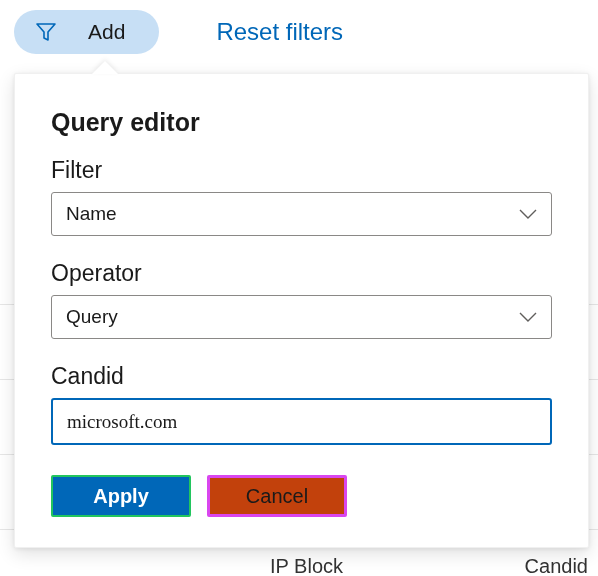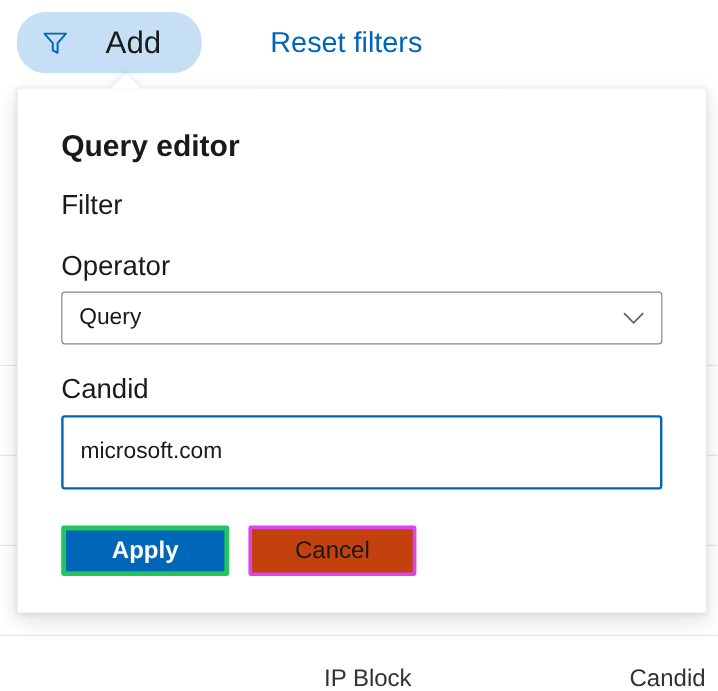--- a/index.html
+++ b/index.html
@@ -28,21 +28,21 @@
       border-radius: 24px;
       padding: 10px 34px 10px 22px;
       gap: 32px;
       cursor: pointer;
     }
     .filter-icon svg {
       display: block;
     }
     .add-label {
       color: #1a1a1a;
-      font-size: 26px;
+      font-size: 21px;
       font-weight: 400;
     }
     .reset-link {
       color: #0067b8;
       font-size: 24px;
       cursor: pointer;
       margin-left: 29px;
     }
     .callout-pointer {
       position: absolute;
@@ -96,27 +96,27 @@
     }
     .select-value {
       font-size: 19px;
       color: #1a1a1a;
     }
     .chevron svg {
       display: block;
     }
     .text-input {
       width: 100%;
-      height: 62px;
+      height: 47px;
       border: 2px solid #0067b8;
       border-radius: 3px;
       padding: 8px 14px;
       font-size: 19px;
       color: #1a1a1a;
-      font-family: Liberation Sans, sans-serif;
+      font-family: Liberation Serif, serif;
       outline: none;
     }
     .button-row {
       display: flex;
       gap: 16px;
       margin-top: 30px;
     }
     .btn {
       padding: 8px 32px;
       font-size: 20px;
@@ -125,21 +125,21 @@
       border-radius: 2px;
       height: 42px;
       display: flex;
       align-items: center;
       justify-content: center;
       min-width: 140px;
     }
     .btn-primary {
       background: #0067b8;
       color: #ffffff;
-      border: 4px solid #22c55e;
+      border: 2px solid #22c55e;
       font-weight: 600;
     }
     .btn-secondary {
       background: #c2410c;
       color: #1a1a1a;
       border: 3px solid #d946ef;
     }
     .bg-grid {
       position: absolute;
       top: 230px;
@@ -179,20 +179,28 @@
   <span class="reset-link">Reset filters</span>
 </div>
 
 <div class="callout-pointer"></div>
 
 <div class="editor-panel">
   <h2 class="editor-title">Query editor</h2>
 
   <div class="field-group">
     <label class="field-label">Filter</label>
+    <div class="select-box">
+      <span class="select-value">Name</span>
+      <span class="chevron">
+        <svg width="18" height="12" viewBox="0 0 18 12">
+            <path d="M1 2 L9 10 L17 2" stroke="#605e5c" stroke-width="1.4" fill="none"></path>
+          </svg>
+      </span>
+    </div>
   </div>
 
   <div class="field-group">
     <label class="field-label">Operator</label>
     <div class="select-box">
       <span class="select-value">Query</span>
       <span class="chevron">
         <svg width="18" height="12" viewBox="0 0 18 12">
             <path d="M1 2 L9 10 L17 2" stroke="#605e5c" stroke-width="1.4" fill="none"></path>
           </svg>

